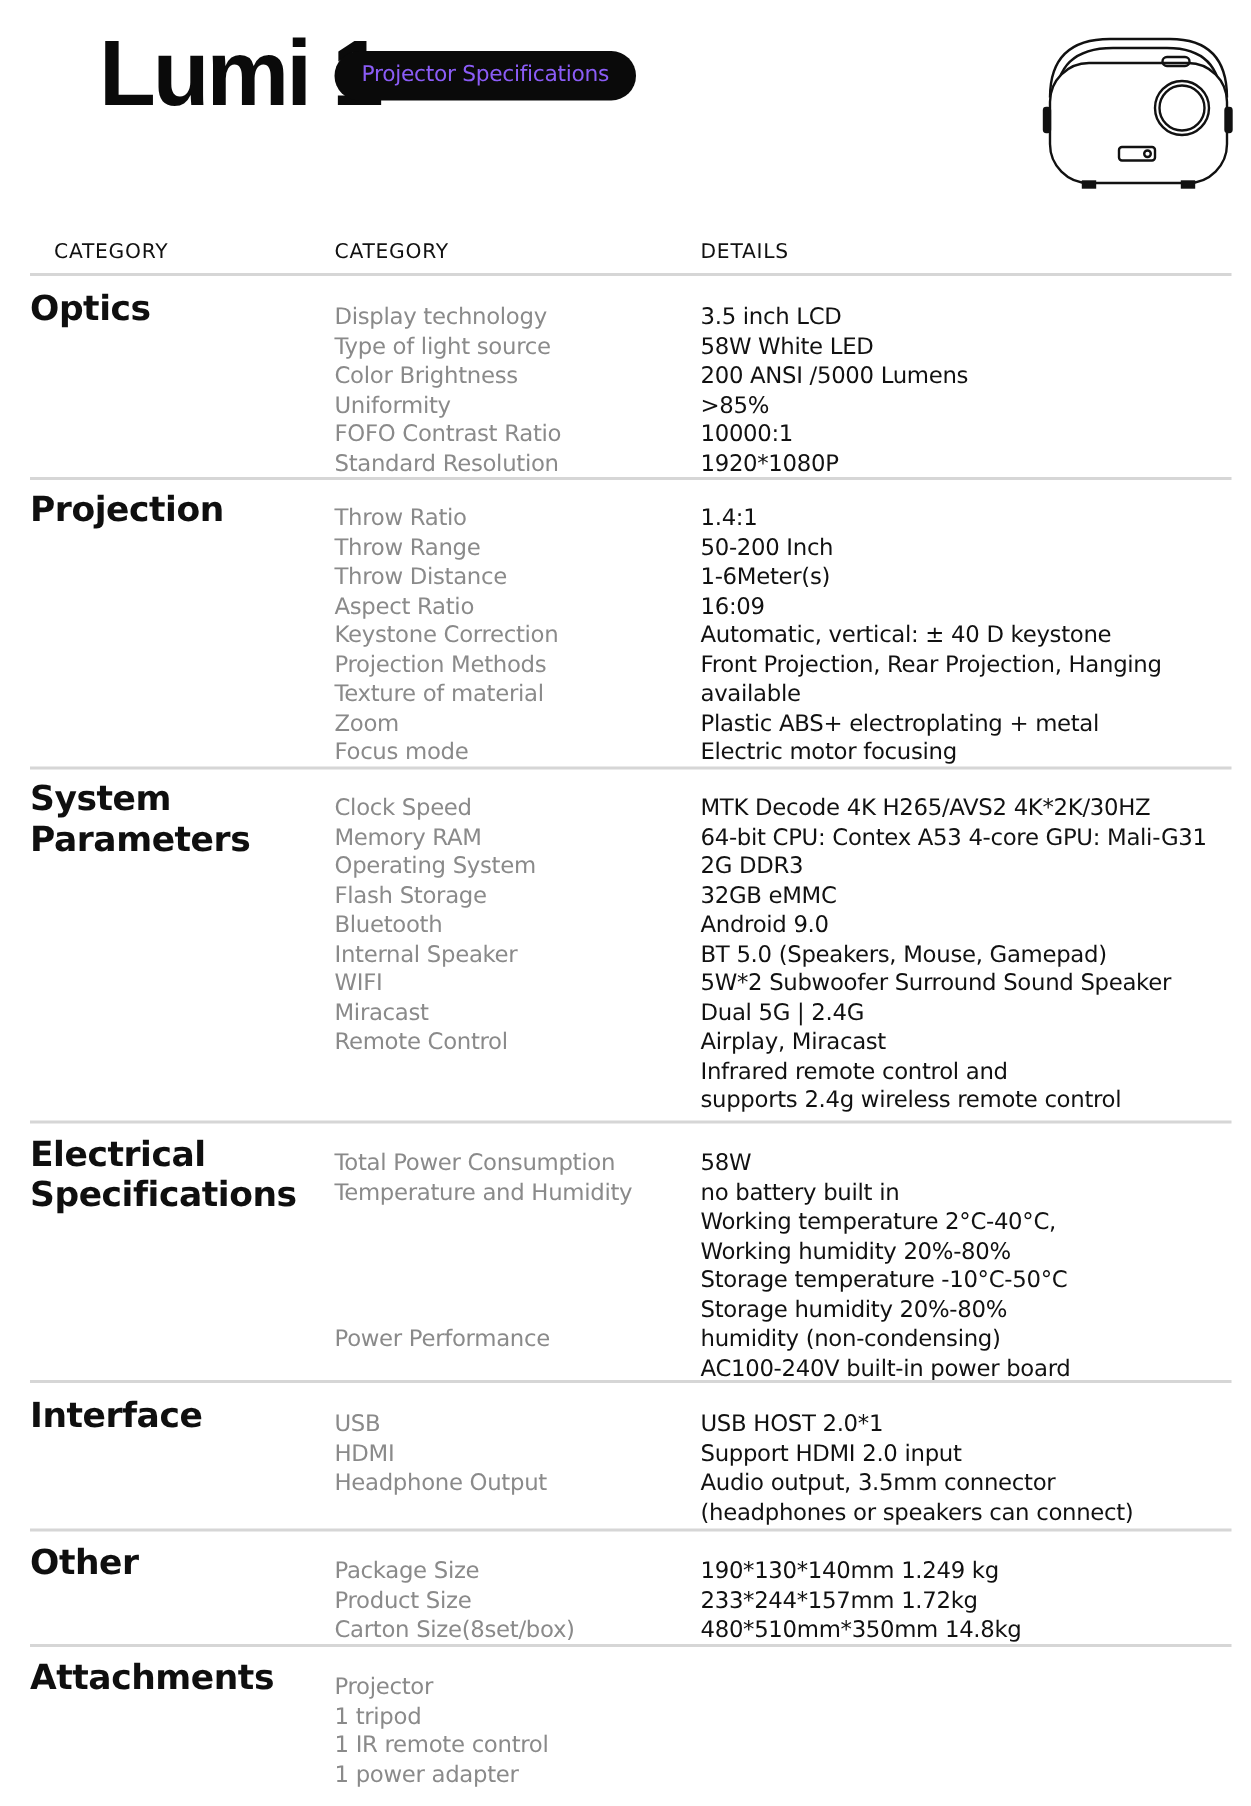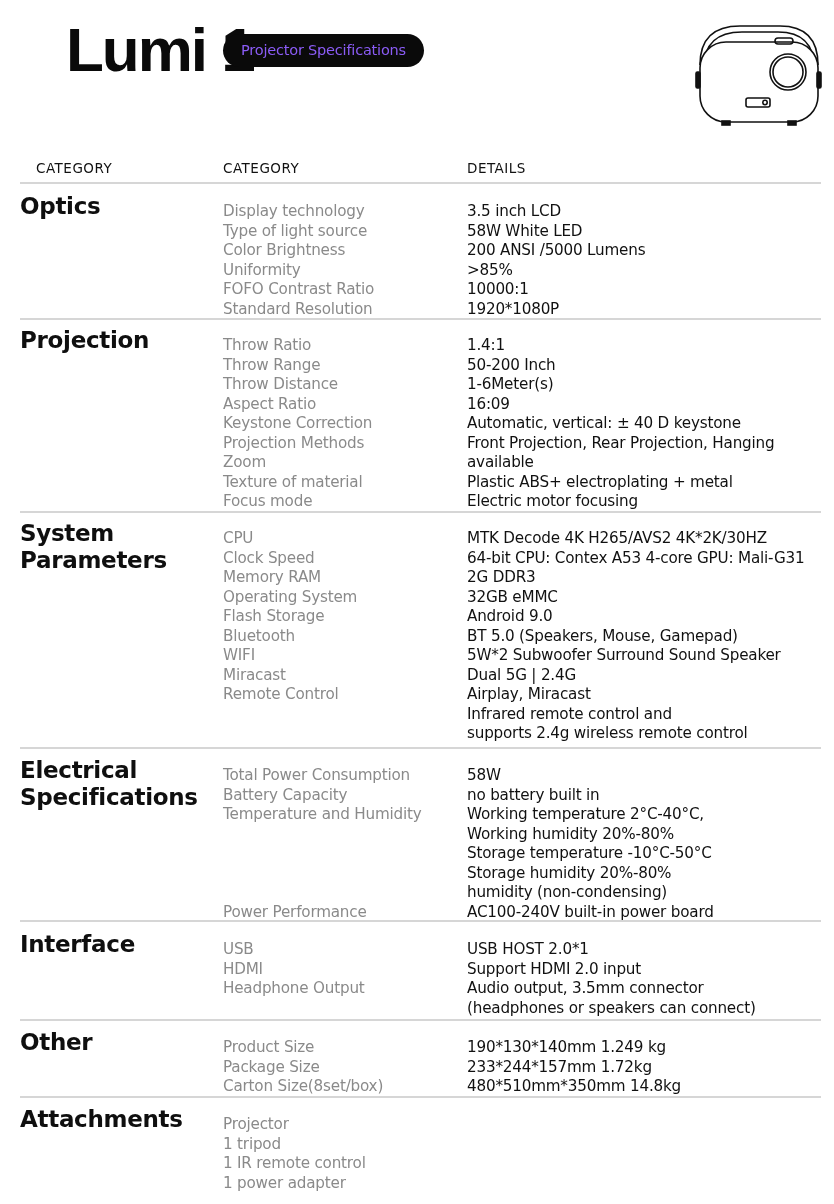--- a/index.html
+++ b/index.html
@@ -95,22 +95,22 @@
 
 <div class="section" style="top:327px">
   <div class="cat-label">Projection</div>
   <div class="features">
     <div class="line">Throw Ratio</div>
     <div class="line">Throw Range</div>
     <div class="line">Throw Distance</div>
     <div class="line">Aspect Ratio</div>
     <div class="line">Keystone Correction</div>
     <div class="line">Projection Methods</div>
+    <div class="line">Texture of material</div>
     <div class="line">Zoom</div>
-    <div class="line">Texture of material</div>
     <div class="line">Focus mode</div>
   </div>
   <div class="details">
     <div class="line">1.4:1</div>
     <div class="line">50-200 Inch</div>
     <div class="line">1-6Meter(s)</div>
     <div class="line">16:09</div>
     <div class="line">Automatic, vertical: ± 40 D keystone</div>
     <div class="line">Front Projection, Rear Projection, Hanging</div>
     <div class="line">available</div>
@@ -119,26 +119,26 @@
   </div>
 </div>
 <div class="divider" style="top:511px"></div>
 
 <div class="section" style="top:520px">
   <div class="cat-label">
     <div>System</div>
     <div>Parameters</div>
   </div>
   <div class="features">
-    <div class="line">CPU</div>
     <div class="line">Clock Speed</div>
     <div class="line">Memory RAM</div>
     <div class="line">Operating System</div>
     <div class="line">Flash Storage</div>
     <div class="line">Bluetooth</div>
+    <div class="line">Internal Speaker</div>
     <div class="line">WIFI</div>
     <div class="line">Miracast</div>
     <div class="line">Remote Control</div>
   </div>
   <div class="details">
     <div class="line">MTK Decode 4K H265/AVS2 4K*2K/30HZ</div>
     <div class="line">64-bit CPU: Contex A53 4-core GPU: Mali-G31</div>
     <div class="line">2G DDR3</div>
     <div class="line">32GB eMMC</div>
     <div class="line">Android 9.0</div>
@@ -152,21 +152,20 @@
 </div>
 <div class="divider" style="top:747px"></div>
 
 <div class="section" style="top:757px">
   <div class="cat-label">
     <div>Electrical</div>
     <div>Specifications</div>
   </div>
   <div class="features">
     <div class="line">Total Power Consumption</div>
-    <div class="line">Battery Capacity</div>
     <div class="line">Temperature and Humidity</div>
     <div class="line">&nbsp;</div>
     <div class="line">&nbsp;</div>
     <div class="line">&nbsp;</div>
     <div class="line">&nbsp;</div>
     <div class="line">Power Performance</div>
   </div>
   <div class="details">
     <div class="line">58W</div>
     <div class="line">no battery built in</div>
@@ -192,22 +191,22 @@
     <div class="line">Support HDMI 2.0 input</div>
     <div class="line">Audio output, 3.5mm connector</div>
     <div class="line">(headphones or speakers can connect)</div>
   </div>
 </div>
 <div class="divider" style="top:1019px"></div>
 
 <div class="section" style="top:1029px">
   <div class="cat-label">Other</div>
   <div class="features">
+    <div class="line">Package Size</div>
     <div class="line">Product Size</div>
-    <div class="line">Package Size</div>
     <div class="line">Carton Size(8set/box)</div>
   </div>
   <div class="details">
     <div class="line">190*130*140mm 1.249 kg</div>
     <div class="line">233*244*157mm 1.72kg</div>
     <div class="line">480*510mm*350mm 14.8kg</div>
   </div>
 </div>
 <div class="divider" style="top:1096px"></div>
 

